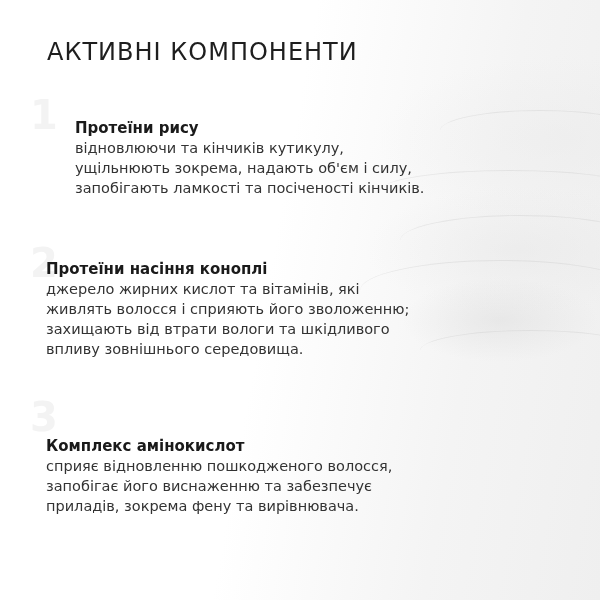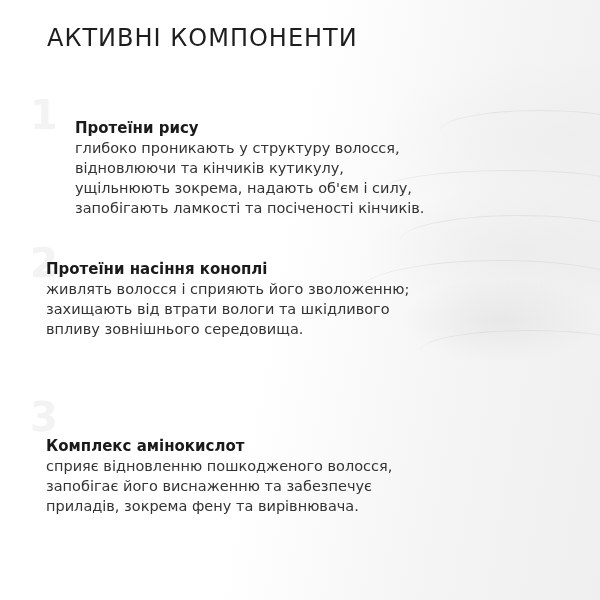--- a/index.html
+++ b/index.html
@@ -24,21 +24,21 @@
         linear-gradient(100deg, #ffffff 0%, #ffffff 45%, #f4f4f4 75%, #efefef 100%);
     }
     .wave {
       position: absolute;
       border-top: 1px solid rgba(200,200,200,0.35);
       border-radius: 50%;
     }
     .title {
       position: absolute;
       left: 47px;
-      top: 24px;
+      top: 38px;
       font-size: 24px;
       font-weight: 400;
       letter-spacing: 1px;
       color: #1e1e1e;
       margin: 0;
       white-space: nowrap;
     }
     .bg-num {
       position: absolute;
       left: 30px;
@@ -80,28 +80,28 @@
 </div>
 
 <h1 class="title">АКТИВНІ КОМПОНЕНТИ</h1>
 
 <div class="bg-num" style="top:95px;">1</div>
 <div class="bg-num" style="top:243px;">2</div>
 <div class="bg-num" style="top:397px;">3</div>
 
 <div class="section" style="top:118px;margin-left:29px;">
   <h2>Протеїни рису</h2>
-  <span class="line">глибоко проникають у структуру волосся,</span>
   <span class="line">відновлюючи та кінчиків кутикулу,</span>
   <span class="line">ущільнюють зокрема, надають об'єм і силу,</span>
   <span class="line">запобігають ламкості та посіченості кінчиків.</span>
 </div>
 
 <div class="section" style="top:259px;">
   <h2>Протеїни насіння коноплі</h2>
+  <span class="line">джерело жирних кислот та вітамінів, які</span>
   <span class="line">живлять волосся і сприяють його зволоженню;</span>
   <span class="line">захищають від втрати вологи та шкідливого</span>
   <span class="line">впливу зовнішнього середовища.</span>
 </div>
 
 <div class="section" style="top:436px;">
   <h2>Комплекс амінокислот</h2>
   <span class="line">сприяє відновленню пошкодженого волосся,</span>
   <span class="line">запобігає його виснаженню та забезпечує</span>
   <span class="line">приладів, зокрема фену та вирівнювача.</span>

